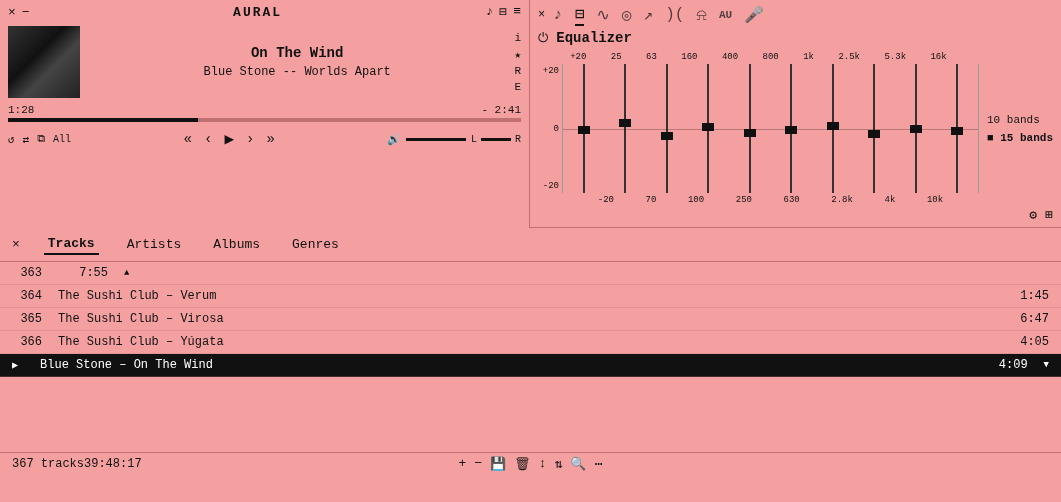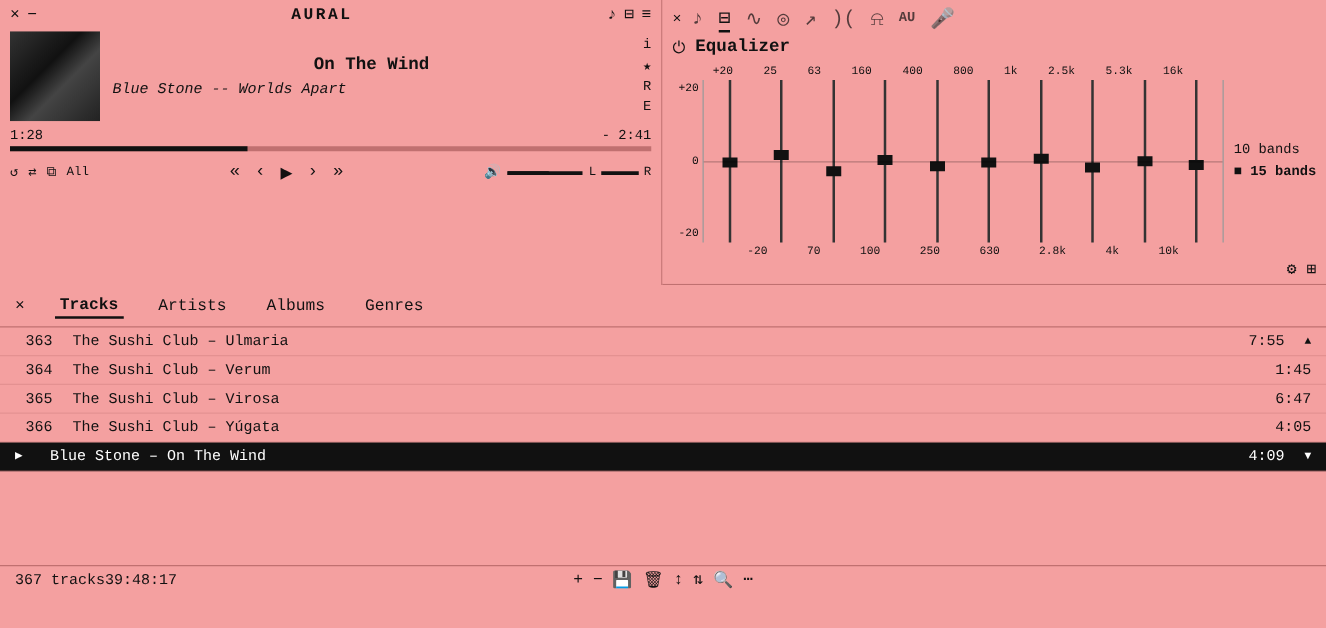--- a/index.html
+++ b/index.html
@@ -82,23 +82,22 @@
       justify-content: center;
       flex: 1;
     }
     .track-title {
       font-size: 14px;
       font-weight: bold;
       text-align: center;
     }
     .track-subtitle {
       font-size: 12px;
-      text-align: left;
+      text-align: center;
       margin-top: 4px;
-      font-style: italic;
     }
     .track-info-icons {
       display: flex;
       flex-direction: column;
       justify-content: center;
       font-size: 11px;
       gap: 4px;
       margin-left: auto;
     }
 
@@ -509,21 +508,20 @@
     <span class="lib-tab active">Tracks</span>
     <span class="lib-tab">Artists</span>
     <span class="lib-tab">Albums</span>
     <span class="lib-tab">Genres</span>
   </div>
 
   <div class="track-list">
 
     <div class="track-row">
       <span class="track-num">363</span>
-      <span class="track-name">The Sushi Club – Ulmaria</span>
       <span class="track-duration">7:55</span>
       <div style="display:flex;flex-direction:column;font-size:9px;">
         <span>▲</span>
       </div>
     </div>
 
     <div class="track-row">
       <span class="track-num">364</span>
       <span class="track-name">The Sushi Club – Verum</span>
       <span class="track-duration">1:45</span>

